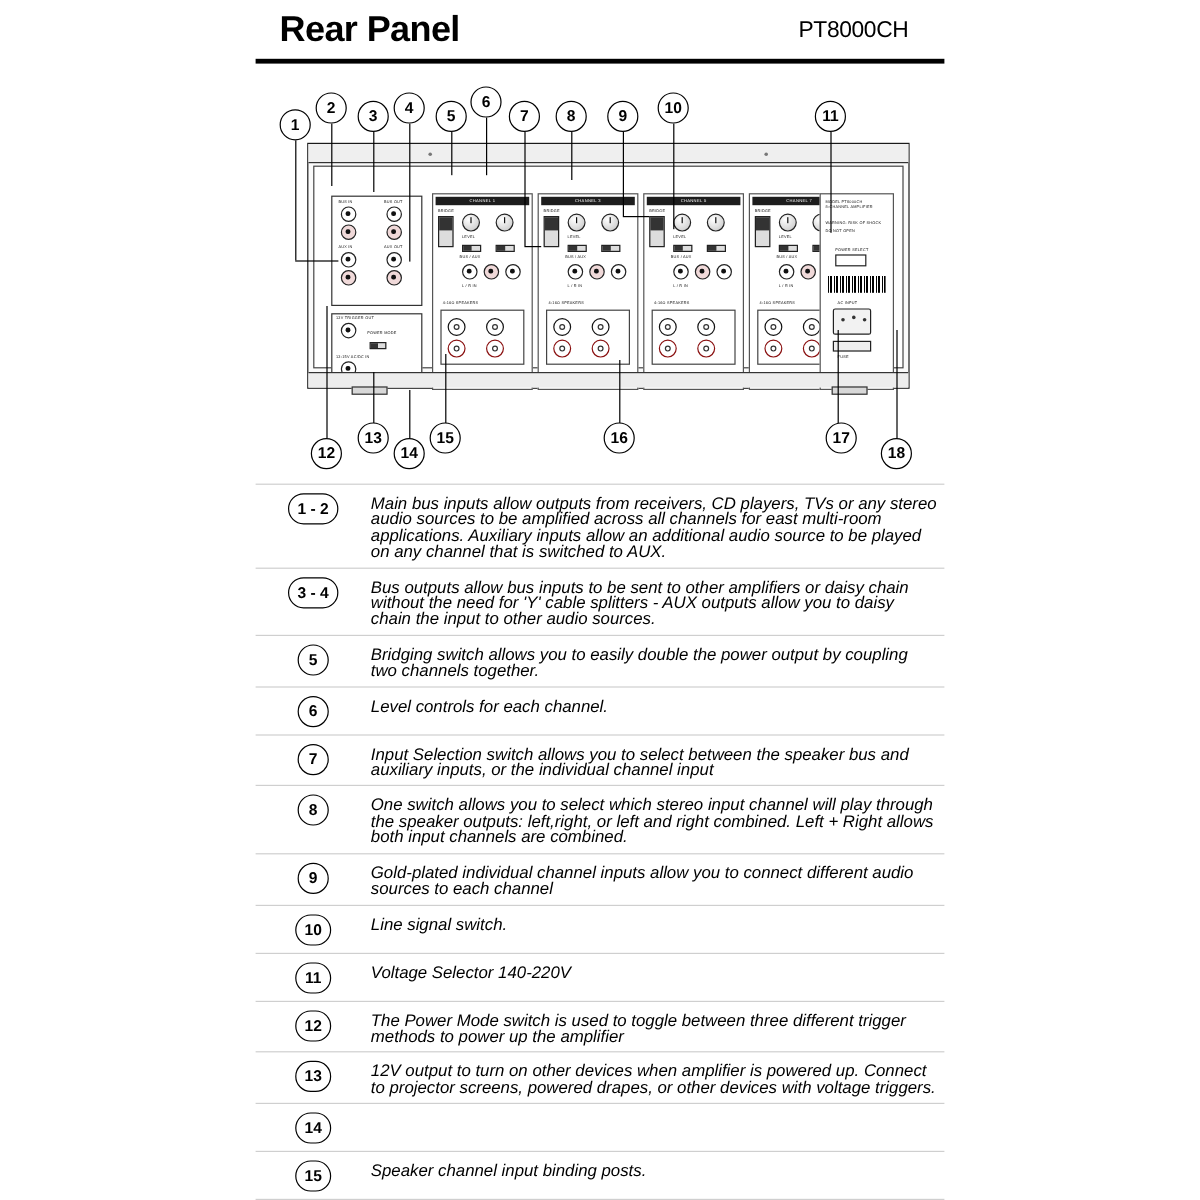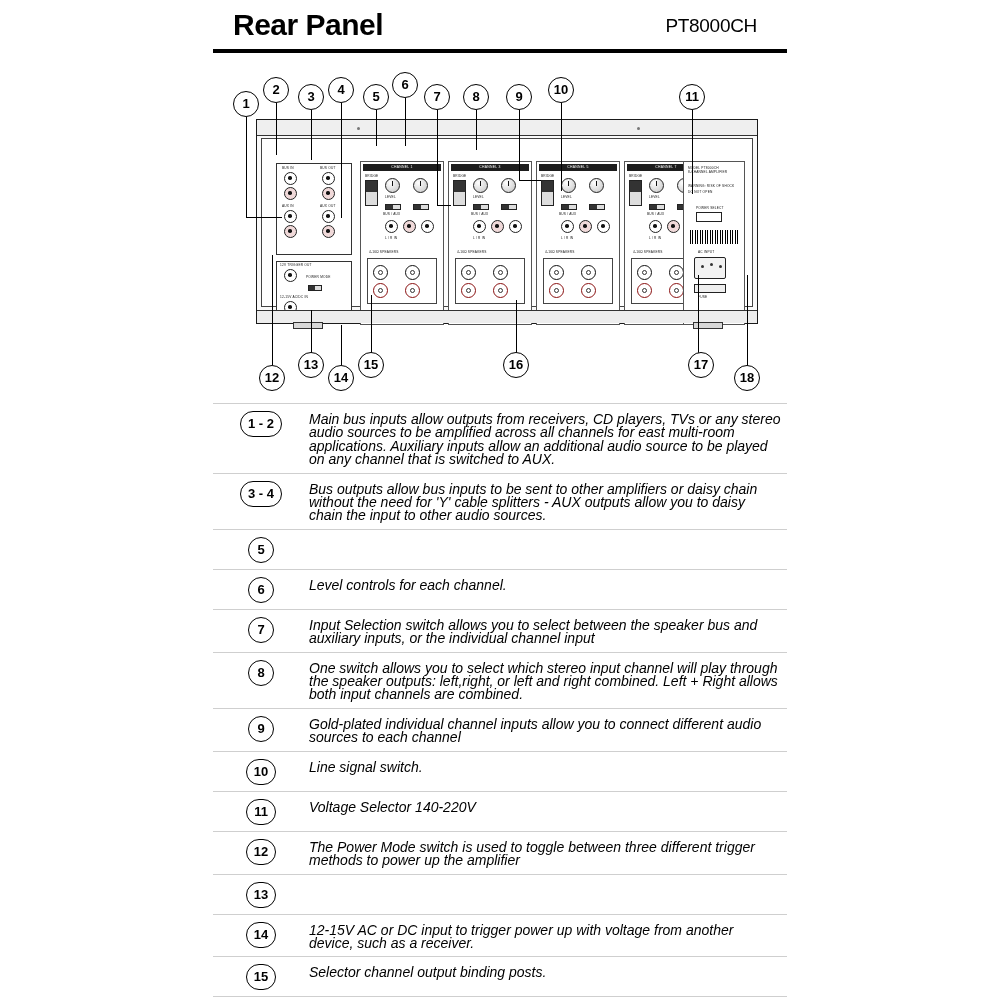--- a/index.html
+++ b/index.html
@@ -566,20 +566,21 @@
     <div class="legend-num">
       <div class="num-bubble">3 - 4</div>
     </div>
     <div class="legend-text">Bus outputs allow bus inputs to be sent to other amplifiers or daisy chain without the need for 'Y' cable splitters - AUX outputs allow you to daisy chain the input to other audio sources.</div>
   </div>
 
   <div class="legend-row">
     <div class="legend-num">
       <div class="num-bubble">5</div>
     </div>
+    <div class="legend-text">Bridging switch allows you to easily double the power output by coupling two channels together.</div>
   </div>
 
   <div class="legend-row">
     <div class="legend-num">
       <div class="num-bubble">6</div>
     </div>
     <div class="legend-text">Level controls for each channel.</div>
   </div>
 
   <div class="legend-row">
@@ -621,34 +622,34 @@
     <div class="legend-num">
       <div class="num-bubble">12</div>
     </div>
     <div class="legend-text">The Power Mode switch is used to toggle between three different trigger methods to power up the amplifier</div>
   </div>
 
   <div class="legend-row">
     <div class="legend-num">
       <div class="num-bubble">13</div>
     </div>
+    <div class="legend-text">12V output to turn on other devices when amplifier is powered up.  Connect to projector screens, powered drapes, or other devices with voltage triggers.</div>
   </div>
 
   <div class="legend-row">
     <div class="legend-num">
       <div class="num-bubble">14</div>
     </div>
-    <div class="legend-text">12-15V AC or DC input to trigger power up with voltage from another device, such as a receiver.</div>
   </div>
 
   <div class="legend-row">
     <div class="legend-num">
       <div class="num-bubble">15</div>
     </div>
-    <div class="legend-text">Selector channel output binding posts.</div>
+    <div class="legend-text">Speaker channel input binding posts.</div>
   </div>
 
   <div class="legend-row">
     <div class="legend-num">
       <div class="num-bubble">16</div>
     </div>
     <div class="legend-text">Speaker channel bridged mode binding.</div>
   </div>
 
 </div>

